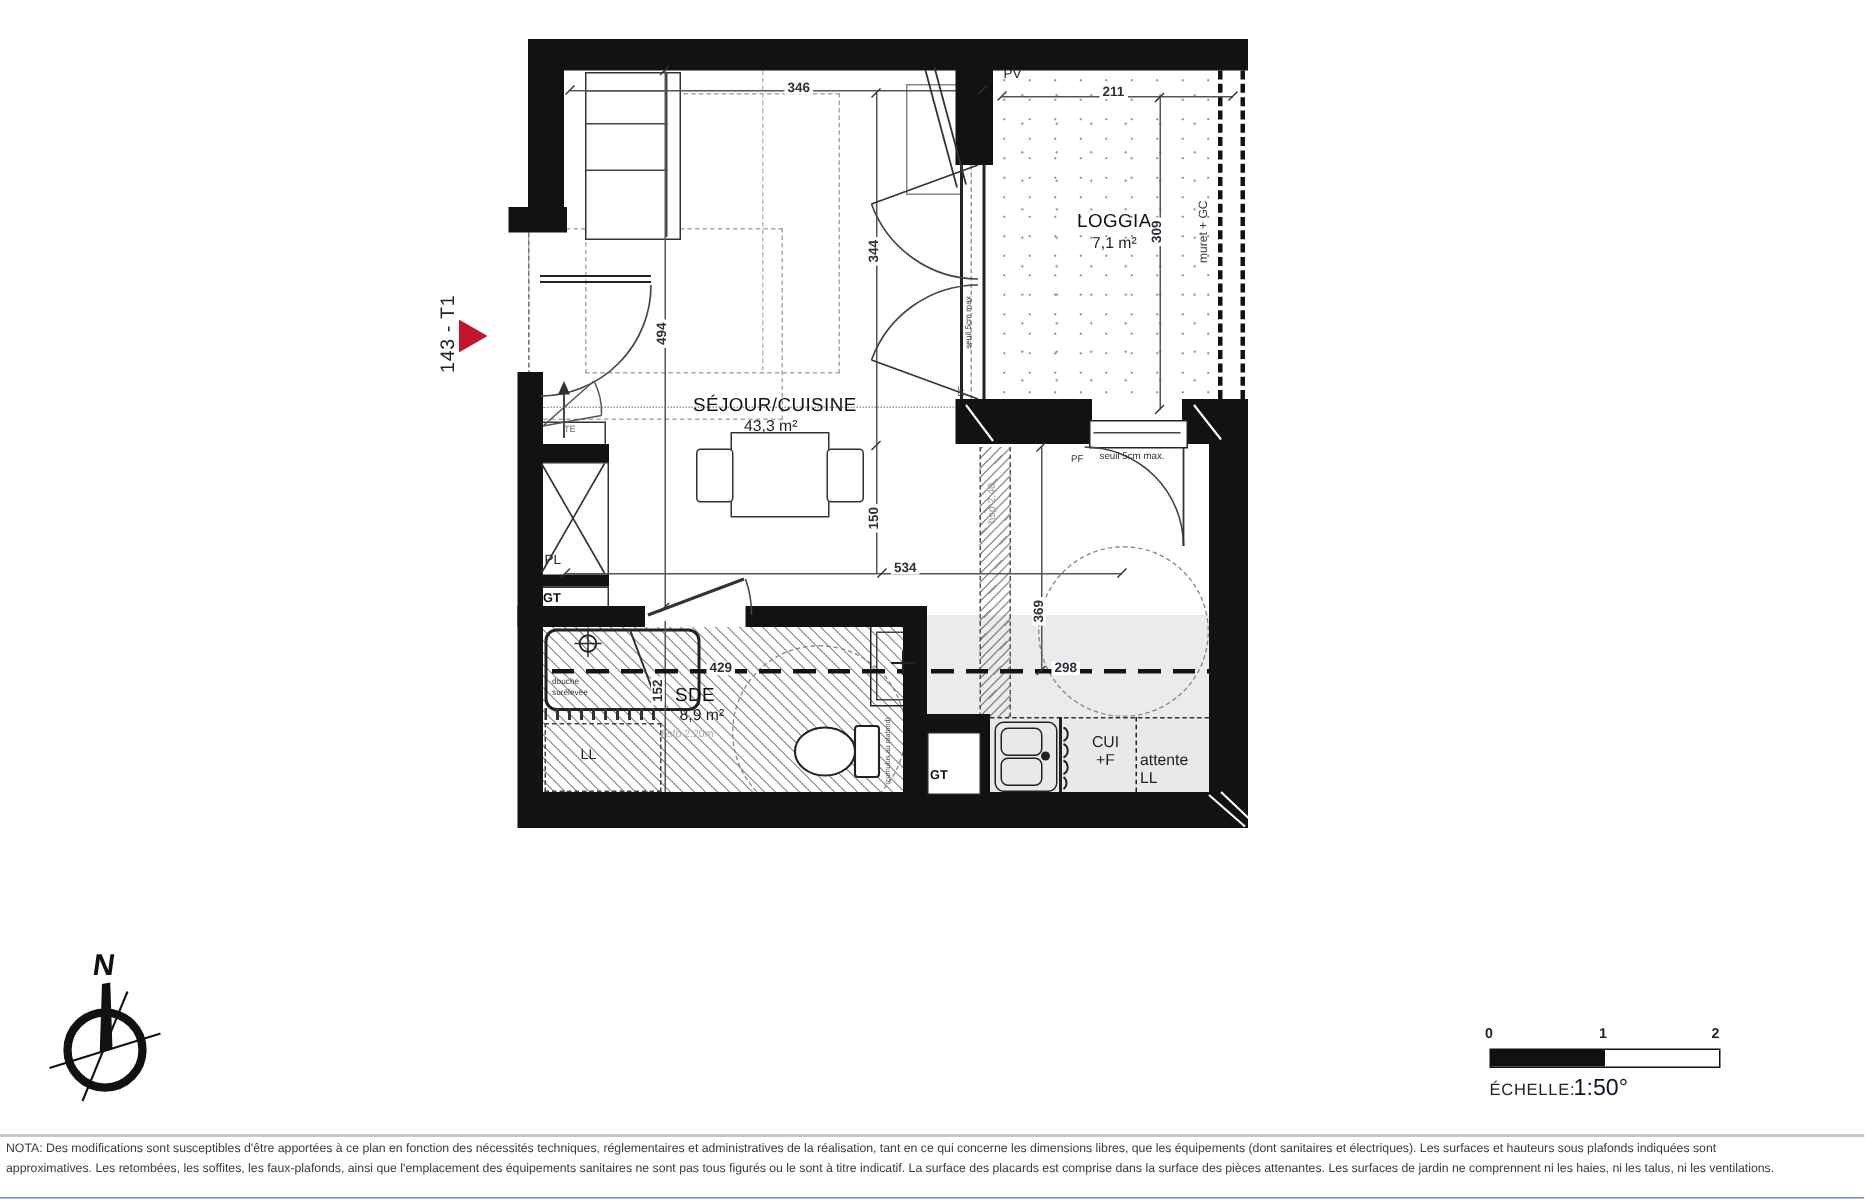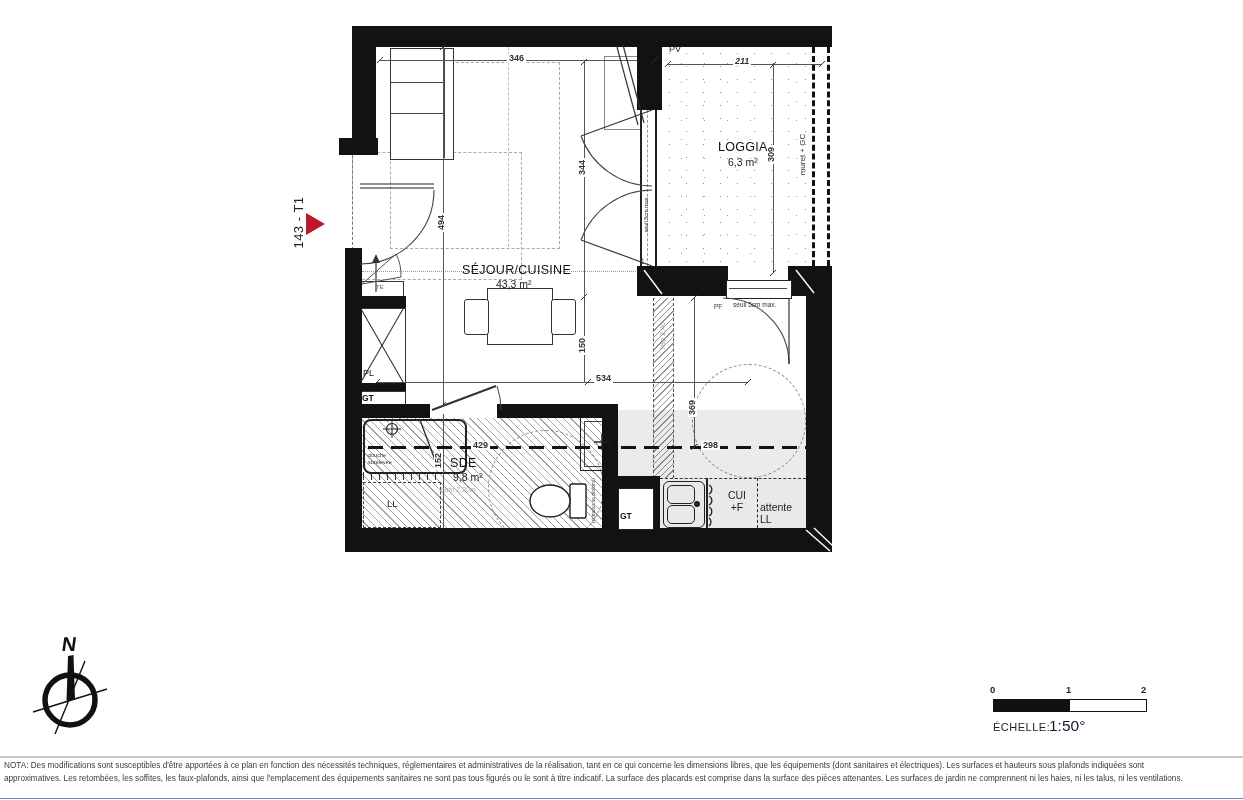--- a/index.html
+++ b/index.html
@@ -212,27 +212,27 @@
       <polygon points="66.5,701 75,699.5 73.5,655 68,656" fill="#111"></polygon>
     </g>
   </svg>
 
   <div class="lbl rot" style="left:258px;top:215px;width:80px;text-align:center;font-size:13px;color:#222;letter-spacing:.5px;">143 - T1</div>
   <div class="abs" style="left:306px;top:213px;width:0;height:0;border-left:19px solid #c0172c;border-top:11px solid transparent;border-bottom:11px solid transparent;z-index:70;"></div>
 
   <div class="lbl roomname" style="left:462px;top:263px;">SÉJOUR/CUISINE</div>
   <div class="lbl roomarea" style="left:496px;top:278px;">43,3 m²</div>
   <div class="lbl roomname" style="left:718px;top:140px;">LOGGIA</div>
-  <div class="lbl roomarea" style="left:728px;top:156px;">6,3 m²</div>
+  <div class="lbl roomarea" style="left:728px;top:156px;">7,1 m²</div>
   <div class="lbl roomname" style="left:450px;top:456px;">SDE</div>
-  <div class="lbl roomarea" style="left:453px;top:471px;">9,8 m²</div>
+  <div class="lbl roomarea" style="left:453px;top:471px;">8,9 m²</div>
   <div class="lbl" style="left:441px;top:486px;font-size:7px;color:#ababab;">hsfp 2,20m</div>
 
-  <div class="lbl dimlbl" style="left:507px;top:54px;">346</div>
-  <div class="lbl dimlbl" style="left:733px;top:57px;font-style:italic;">211</div>
+  <div class="lbl dimlbl" style="left:523px;top:54px;">346</div>
+  <div class="lbl dimlbl" style="left:733px;top:57px;">211</div>
   <div class="lbl dimlbl rot" style="left:432px;top:218px;">494</div>
   <div class="lbl dimlbl rot" style="left:573px;top:163px;">344</div>
   <div class="lbl dimlbl rot" style="left:762px;top:150px;">309</div>
   <div class="lbl dimlbl rot" style="left:573px;top:341px;">150</div>
   <div class="lbl dimlbl" style="left:594px;top:374px;">534</div>
   <div class="lbl dimlbl" style="left:471px;top:441px;">429</div>
   <div class="lbl dimlbl rot" style="left:429px;top:456px;">152</div>
   <div class="lbl dimlbl rot" style="left:683px;top:403px;">369</div>
   <div class="lbl dimlbl" style="left:701px;top:441px;">298</div>
 

